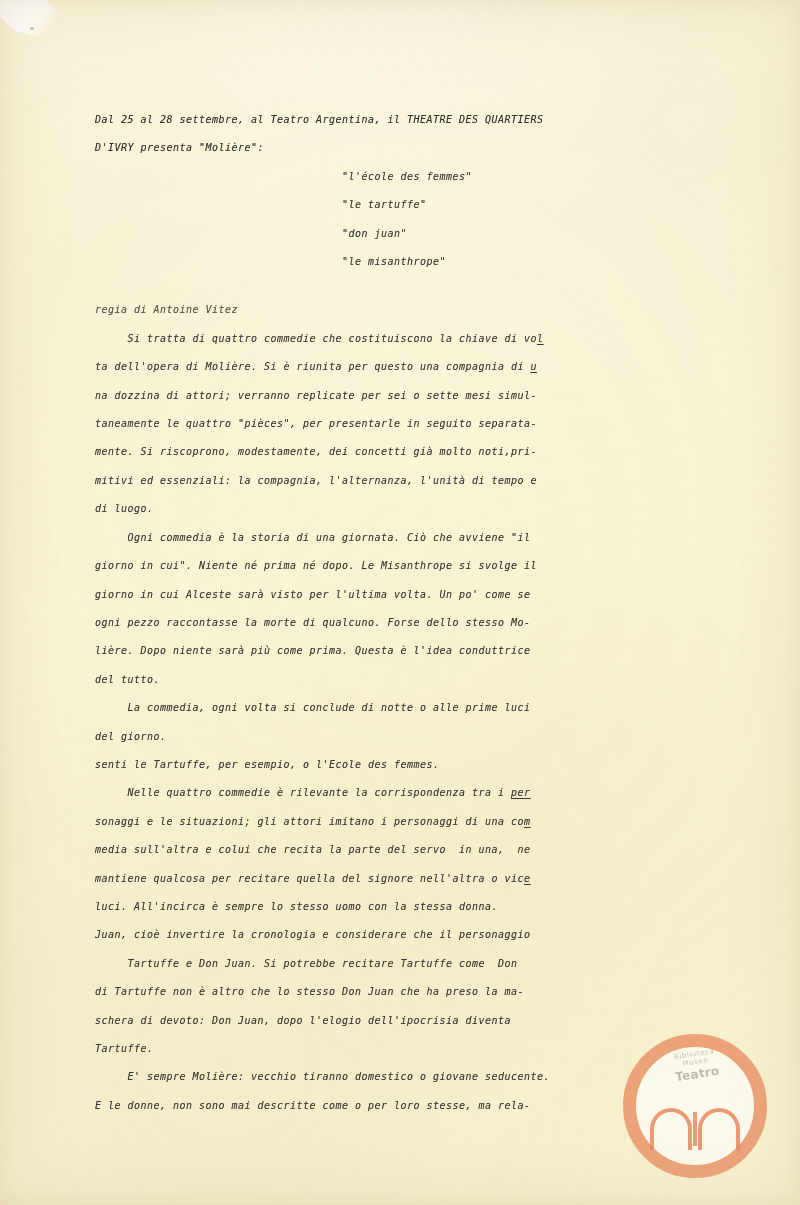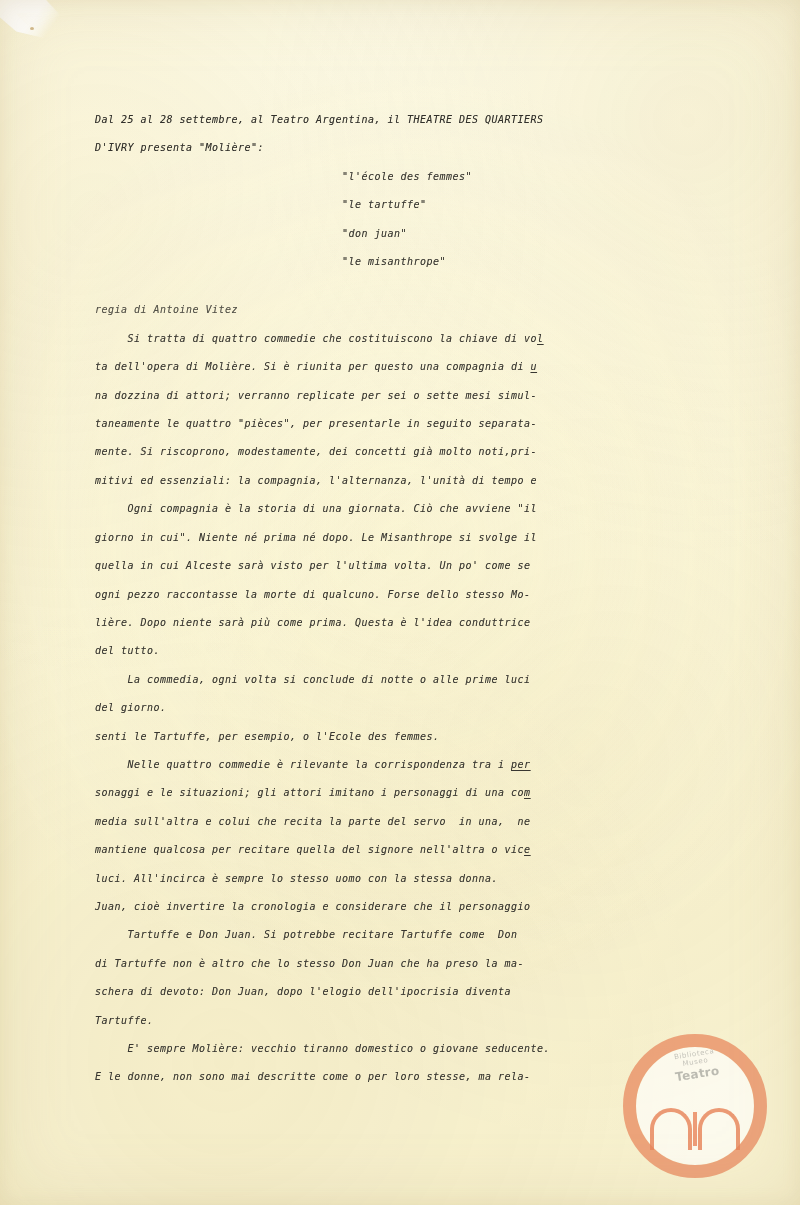--- a/index.html
+++ b/index.html
@@ -197,23 +197,24 @@
     <div class="tline centered-item">"le misanthrope"</div>
     <div class="tline faded">regia di Antoine Vitez</div>
 
     <div class="tline"><span>     Si tratta di quattro commedie che costituiscono la chiave di vo</span><span class="u">l</span></div>
     <div class="tline"><span>ta dell'opera di Molière. Si è riunita per questo una compagnia di </span><span class="u">u</span></div>
 
     <div class="tline">na dozzina di attori; verranno replicate per sei o sette mesi simul-</div>
     <div class="tline">taneamente le quattro "pièces", per presentarle in seguito separata-</div>
     <div class="tline">mente. Si riscoprono, modestamente, dei concetti già molto noti,pri-</div>
     <div class="tline">mitivi ed essenziali: la compagnia, l'alternanza, l'unità di tempo e</div>
-    <div class="tline">     Ogni compagnia è la storia di una giornata. Ciò che avviene "il</div>
+    <div class="tline">di luogo.</div>
+    <div class="tline">     Ogni commedia è la storia di una giornata. Ciò che avviene "il</div>
     <div class="tline">giorno in cui". Niente né prima né dopo. Le Misanthrope si svolge il</div>
-    <div class="tline">quella in cui Alceste sarà visto per l'ultima volta. Un po' come se</div>
+    <div class="tline">giorno in cui Alceste sarà visto per l'ultima volta. Un po' come se</div>
     <div class="tline">ogni pezzo raccontasse la morte di qualcuno. Forse dello stesso Mo-</div>
     <div class="tline">lière. Dopo niente sarà più come prima. Questa è l'idea conduttrice</div>
     <div class="tline">del tutto.</div>
     <div class="tline">     La commedia, ogni volta si conclude di notte o alle prime luci</div>
     <div class="tline">del giorno.</div>
 
 
     <div class="tline">senti le Tartuffe, per esempio, o l'Ecole des femmes.</div>
 
     <div class="tline"><span>     Nelle quattro commedie è rilevante la corrispondenza tra i </span><span class="u">per</span></div>

